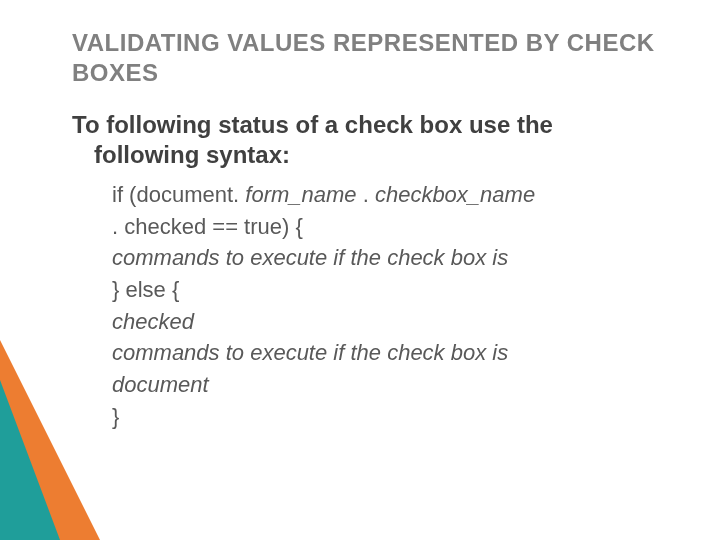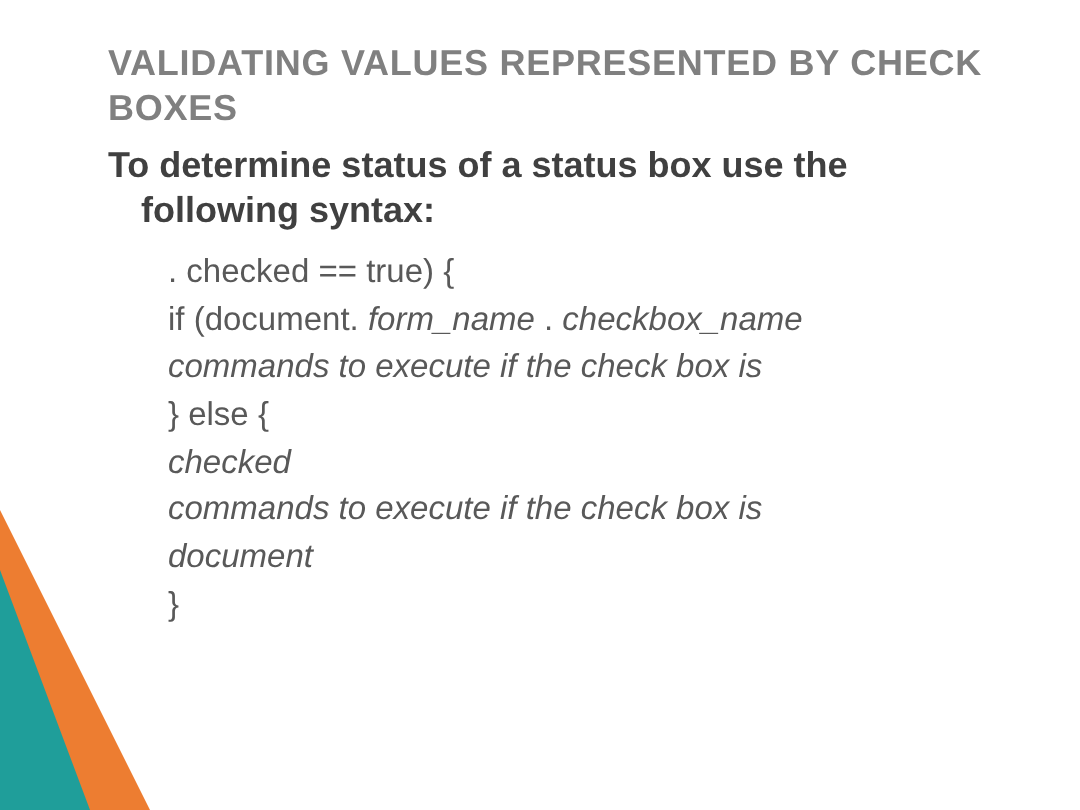--- a/index.html
+++ b/index.html
@@ -16,21 +16,21 @@
     top: 28px;
     width: 600px;
     color: #595959;
   }
   .title {
     font-size: 24px;
     font-weight: 700;
     color: #808080;
     letter-spacing: 0.5px;
     line-height: 1.25;
-    margin-bottom: 8px;
+    margin-bottom: 22px;
   }
   .subtitle {
     font-size: 24px;
     font-weight: 700;
     color: #404040;
     line-height: 1.25;
     margin-bottom: 10px;
     padding-left: 0;
   }
   .subtitle-indent {
@@ -67,29 +67,29 @@
 </head>
 <body>
 
 <div class="slide">
 
   <div class="content">
 
     <div class="title">VALIDATING VALUES REPRESENTED BY CHECK BOXES</div>
 
     <div class="subtitle">
-      <span>To determine status of a status box use the</span><br>
+      <span>To following status of a check box use the</span><br>
       <span class="subtitle-indent">following syntax:</span>
     </div>
 
     <div class="body-lines">
-      <div class="ln">. checked  == true) {</div>
       <div class="ln">
         <span>if (document. </span><span class="ital">form_name</span><span> . </span><span class="ital">checkbox_name</span>
       </div>
+      <div class="ln">. checked  == true) {</div>
       <div class="ln ital">commands to execute if the check box is</div>
       <div class="ln">} else {</div>
       <div class="ln ital">checked</div>
       <div class="ln ital">commands to execute if the check box is</div>
       <div class="ln ital">document</div>
       <div class="ln">}</div>
     </div>
 
   </div>
 

